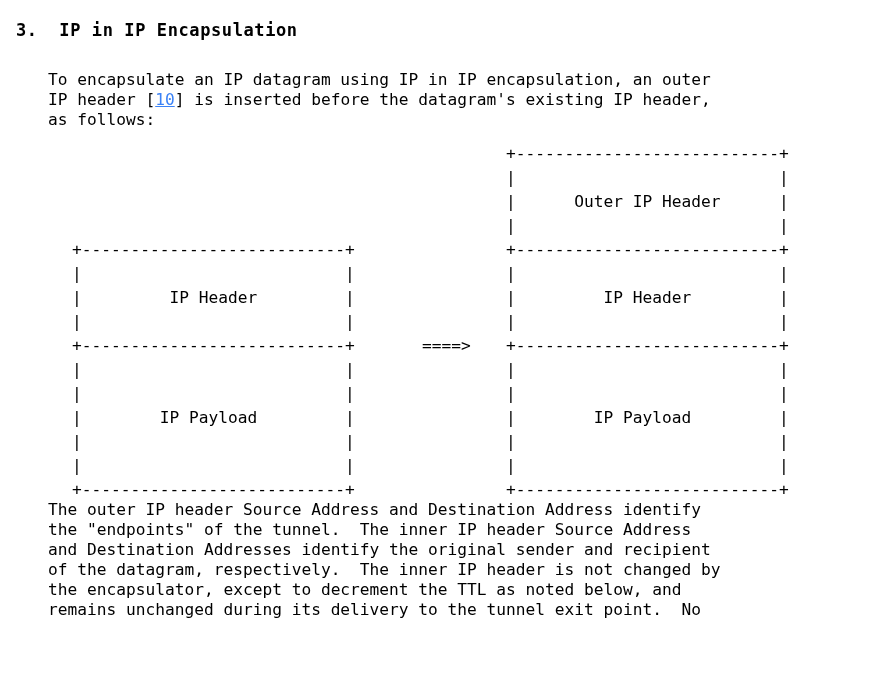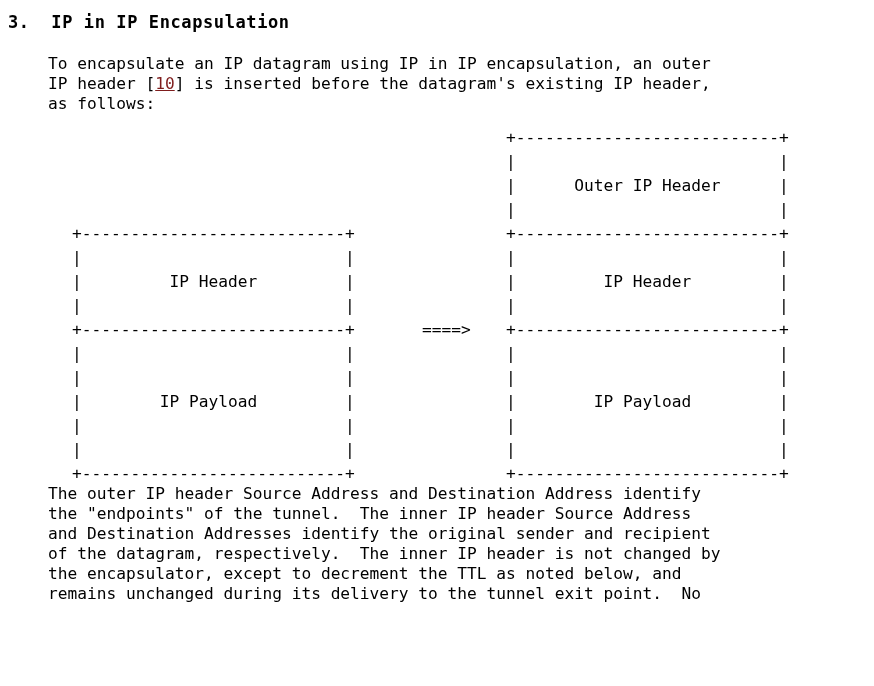--- a/index.html
+++ b/index.html
@@ -24,42 +24,42 @@
     padding: 0;
   }
 
   
   .section-heading {
     font-family: "DejaVu Sans Mono", "Liberation Mono", monospace;
     font-weight: bold;
     font-size: 17px;
     line-height: 20px;
     letter-spacing: 0.6px;
-    margin: 0;
+    margin: 8px;
     padding: 12px 0 0 8px;
     white-space: pre;
   }
 
   
   .rfc-text {
     font-family: "DejaVu Sans Mono", "Liberation Mono", monospace;
     font-size: 16.2px;
     line-height: 20px;
     white-space: pre;
     margin: 0;
     padding: 0 0 0 48px;
     letter-spacing: 0px;
   }
 
   #intro-paragraph {
     padding-top: 22px;
   }
 
   .rfc-link {
-    color: #7f1d1d;
+    color: #3b82f6;
     cursor: pointer;
   }
 
   
   .diagram-wrap {
     position: relative;
     height: 370px;
   }
 
   .ascii-art {

